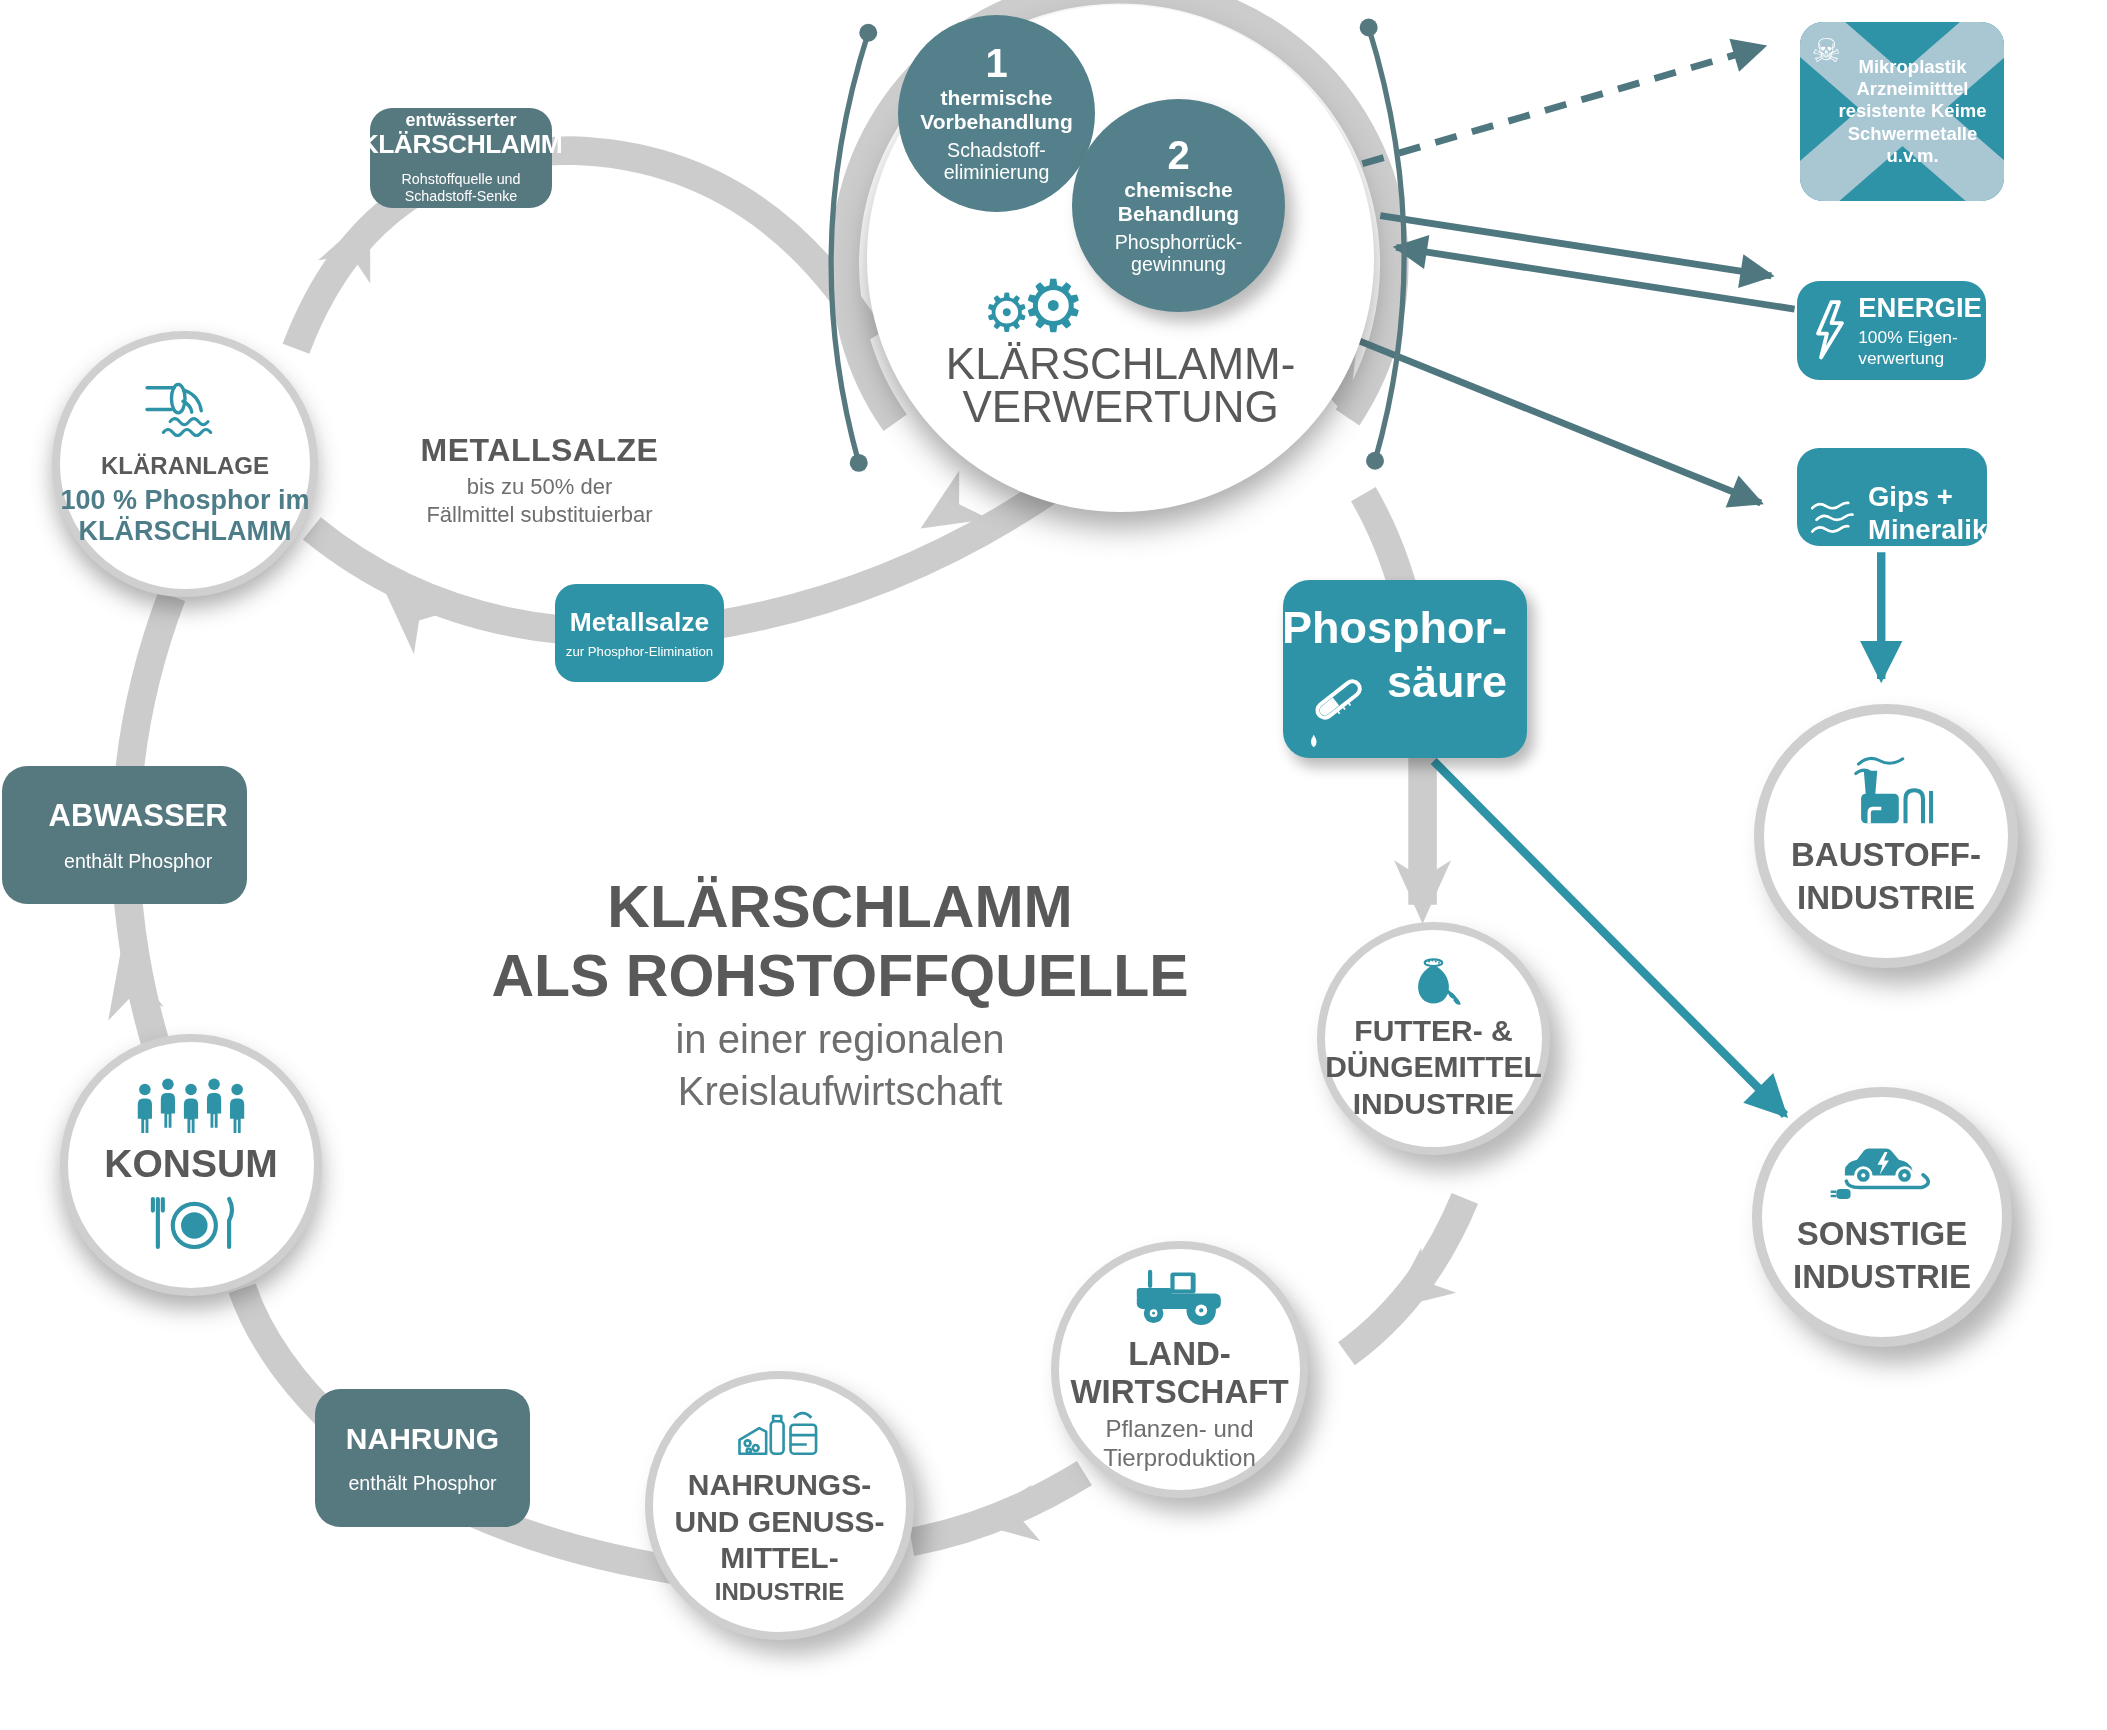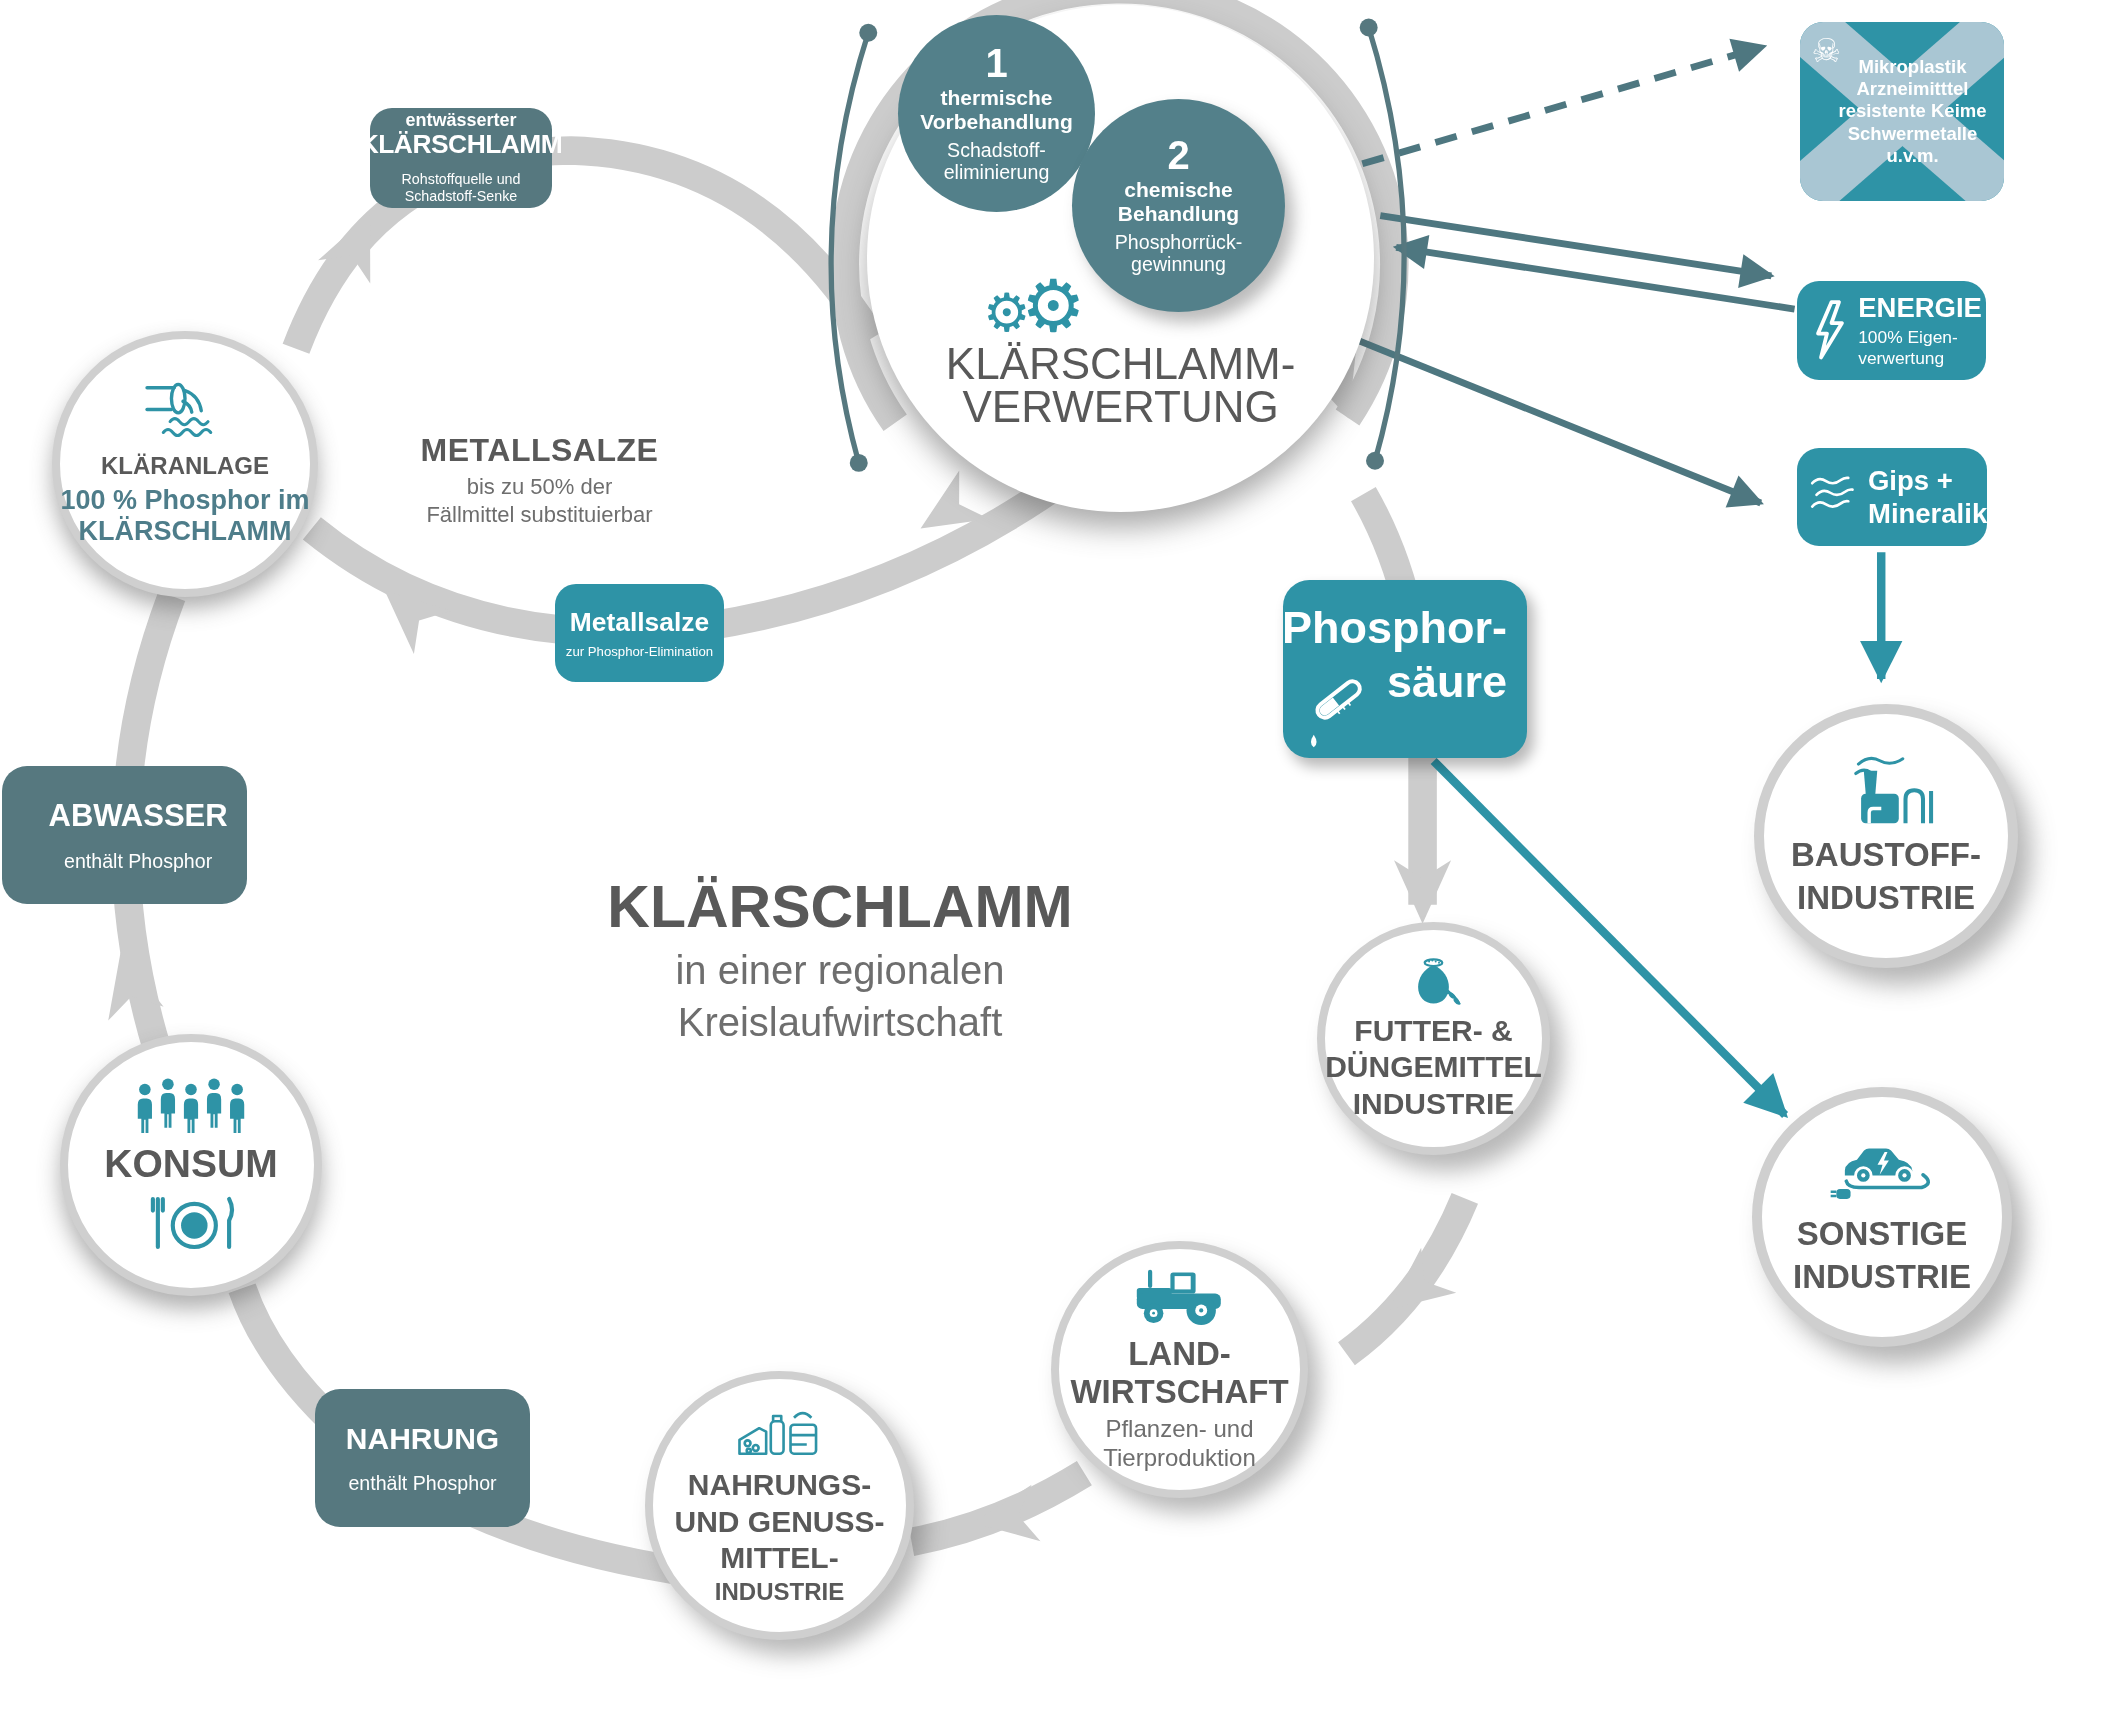--- a/index.html
+++ b/index.html
@@ -84,20 +84,21 @@
   </svg>
 
   <div class="abs" style="left:386px;top:432px;width:307px;text-align:center;z-index:1;">
     <div class="t-dark" style="font-size:32px;font-weight:bold;letter-spacing:0.5px;">METALLSALZE</div>
     <div class="t-gray pl" style="font-size:22px;line-height:1.25;margin-top:4.2px;">bis zu 50% der
 Fällmittel substituierbar</div>
   </div>
 
   <div class="abs" style="left:449px;top:878px;width:782px;text-align:center;z-index:1;">
     <div class="t-dark" style="font-size:59px;font-weight:bold;line-height:1.0;">KLÄRSCHLAMM</div>
+    <div class="t-dark" style="font-size:59px;font-weight:bold;line-height:1.0;margin-top:9.5px;">ALS ROHSTOFFQUELLE</div>
     <div class="t-gray pl" style="font-size:40px;line-height:1.3;margin-top:7.4px;">in einer regionalen
 Kreislaufwirtschaft</div>
   </div>
 
   <div class="circle" style="left:867px;top:5.3px;width:507px;height:507px;box-shadow:0 16px 29px rgba(70,70,70,.45);">
     <div class="abs" style="left:116px;top:259px;z-index:3;color:#2e93a6;font-family:'DejaVu Sans',sans-serif;">
       <span style="font-size:53px;">⚙</span><span style="font-size:72px;margin-left:-9.5px;">⚙</span>
     </div>
     <div class="t-dark pl abs" style="left:10.6px;top:337px;width:486px;font-size:44px;font-weight:normal;line-height:0.98;text-align:center;">KLÄRSCHLAMM-
 VERWERTUNG</div>
@@ -285,21 +286,21 @@
     <svg width="38" height="63" viewBox="0 0 48 84" style="margin-left:13.7px;flex:none;">
       <polygon points="26,4 8,46 20,46 12,78 40,32 26,32 36,4" fill="none" stroke="#fff" stroke-width="5" stroke-linejoin="round"></polygon>
     </svg>
     <div style="color:#fff;margin-left:9.5px;">
       <div style="font-size:27.5px;font-weight:bold;">ENERGIE</div>
       <div class="pl" style="font-size:17.4px;line-height:1.2;margin-top:3.2px;">100% Eigen-
 verwertung</div>
     </div>
   </div>
 
-  <div class="abs teal-bg" style="left:1797px;top:448px;width:190px;height:98px;border-radius:22px;display:flex;align-items:center;z-index:2;">
+  <div class="abs teal-bg" style="left:1797px;top:448px;width:190px;height:98px;border-radius:22px;display:flex;align-items:flex-end;z-index:2;">
     <svg width="53" height="48" viewBox="0 0 100 80" style="margin-left:10.6px;flex:none;">
       <g stroke="#fff" stroke-width="5" fill="none" stroke-linecap="round">
         <path d="M8,14 q12,-13 26,-4 q14,9 28,-2 q6,-5 14,-4"></path>
         <path d="M16,36 q12,-13 26,-4 q14,9 28,-2 q6,-5 14,-4"></path>
         <path d="M8,58 q12,-13 26,-4 q14,9 28,-2 q6,-5 14,-4"></path>
       </g>
     </svg>
     <div class="pl" style="color:#fff;font-size:27.5px;font-weight:bold;line-height:1.2;margin-left:7.4px;">Gips +
 Mineralik</div>
   </div>

